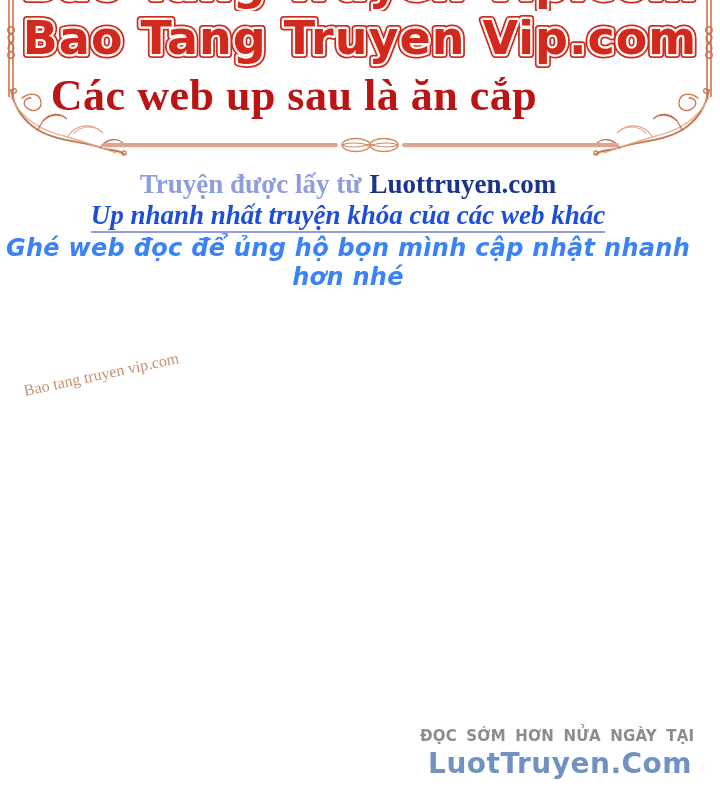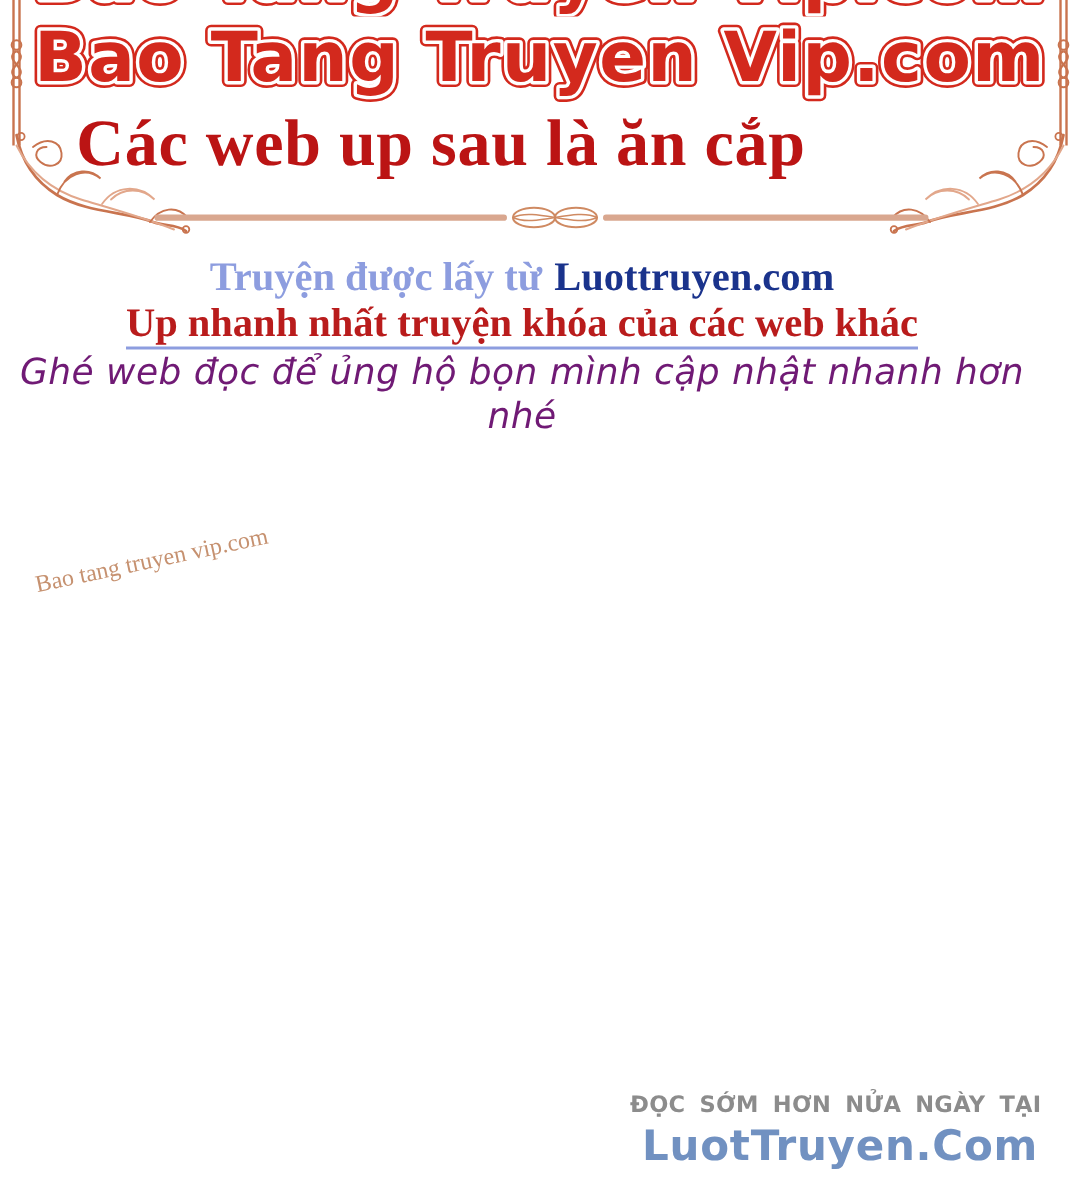--- a/index.html
+++ b/index.html
@@ -70,34 +70,36 @@
   }
   .notice-line1 .site {
     color: #1a338c;
     margin-left: 8px;
   }
   .notice-line2 {
     font-family: "Liberation Serif", serif;
     font-weight: bold;
     font-size: 27px;
     line-height: 30px;
-    color: #b91c1c;
+    color: #1d4ed8;
+    font-style: italic;
   }
   .notice-line2 .underlined {
     border-bottom: 2px solid #8d9ddf;
     padding-bottom: 1px;
   }
   .notice-line3 {
     margin-top: 4px;
     font-family: "DejaVu Sans", sans-serif;
     font-style: italic;
     font-size: 24px;
     line-height: 29px;
-    color: #701a75;
+    color: #3b82f6;
     letter-spacing: 0.3px;
+    font-weight: bold;
   }
 
   
   .watermark {
     position: absolute;
     left: 24px;
     top: 382px;
     font-family: "Liberation Serif", serif;
     font-size: 16px;
     color: #c08661;

